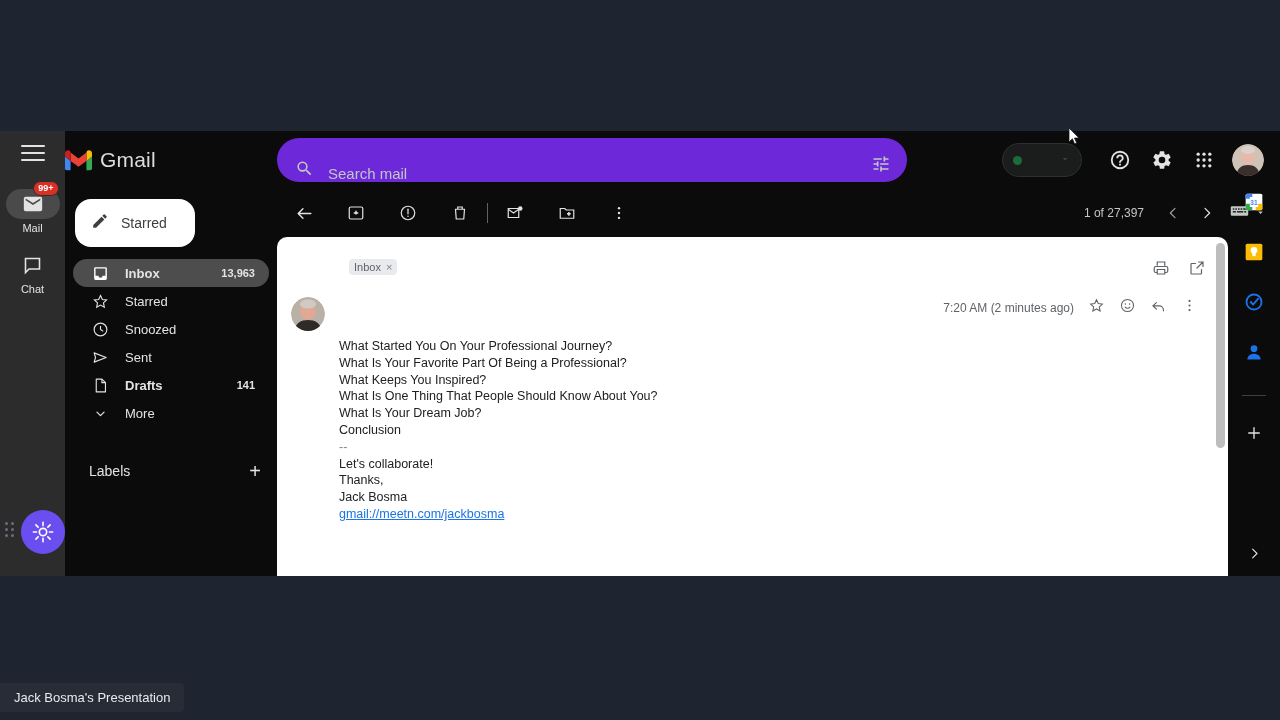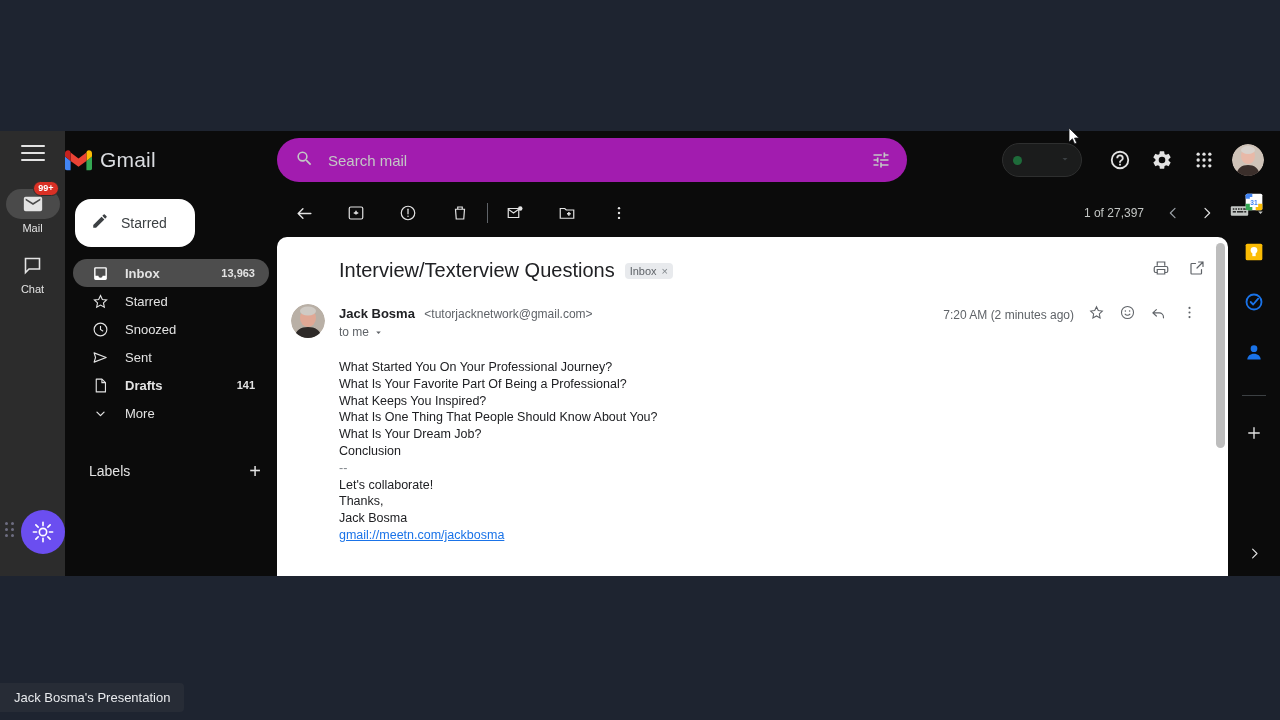--- a/index.html
+++ b/index.html
@@ -56,22 +56,22 @@
   #gmail-main { flex: 1; display: flex; flex-direction: column; background: #0b0b0b;
     min-width: 0; }
 
   
   #gmail-header { height: 58px; display: flex; align-items: center; flex: 0 0 58px; }
   #brand { width: 212px; display: flex; align-items: center; flex: 0 0 212px; }
   #brand-text { font-size: 21px; color: #dadce0; margin-left: 8px; letter-spacing: .2px; }
 
   #search-wrap { flex: 1; max-width: 630px; }
   #searchbar {
-    height: 44px; background: #a21caf; border-radius: 22px;
-    display: flex; align-items: center; padding: 0 8px 0 18px; cursor: text;
+    height: 44px; background: #6d28d9; border-radius: 22px;
+    display: flex; align-items: flex-end; padding: 0 8px 0 18px; cursor: text;
   }
   #search-placeholder { flex: 1; color: #c3c7c5; font-size: 15px; margin-left: 14px; }
 
   #header-right { margin-left: auto; display: flex; align-items: center;
     padding-right: 16px; gap: 6px; }
   #status-pill {
     width: 80px; height: 34px; border-radius: 17px; background: #1b1c1c;
     border: 1px solid #2e2f2f; display: flex; align-items: center;
     justify-content: space-between; padding: 0 10px; cursor: pointer; margin-right: 14px;
   }
@@ -482,21 +482,20 @@
                     </svg>
                 </span>
               </div>
             </div>
           </div>
 
           <div id="email-card">
             <div id="email-scroll">
 
               <div id="subject-row">
-                <span id="subject">Interview/Texterview Questions</span>
                 <span id="inbox-chip">
                   <span>Inbox</span>
                   <span class="x">×</span>
                 </span>
               </div>
 
               <div id="top-right-actions">
                 <span>
                   <svg width="18" height="18" viewBox="0 0 24 24">
                       <path fill="none" stroke="#5f6368" stroke-width="1.6" d="M7 9V4h10v5M7 18H5a2 2 0 0 1-2-2v-4a2 2 0 0 1 2-2h14a2 2 0 0 1 2 2v4a2 2 0 0 1-2 2h-2M7 14h10v6H7z"></path>
@@ -511,32 +510,20 @@
 
               <div id="sender-row">
                 <span id="sender-avatar">
                   <svg width="34" height="34" viewBox="0 0 34 34">
                     <circle cx="17" cy="17" r="17" fill="#b9b0a6"></circle>
                     <ellipse cx="17" cy="14" rx="8" ry="9" fill="#e0a895"></ellipse>
                     <ellipse cx="17" cy="7" rx="8" ry="4.5" fill="#cfcac4"></ellipse>
                     <path d="M3 34c1.5-8 7-11 14-11s12.5 3 14 11Z" fill="#2e2a28"></path>
                   </svg>
                 </span>
-                <div>
-                  <div>
-                    <span id="sender-name">Jack Bosma</span>
-                    <span id="sender-email">&lt;tutorjacknetwork@gmail.com&gt;</span>
-                  </div>
-                  <div id="to-me">
-                    <span>to me</span>
-                    <svg width="11" height="11" viewBox="0 0 24 24">
-                        <path fill="#5f6368" d="M7 10l5 5 5-5z"></path>
-                      </svg>
-                  </div>
-                </div>
 
                 <div id="msg-meta">
                   <span id="msg-time">7:20 AM (2 minutes ago)</span>
                   <span>
                     <svg width="17" height="17" viewBox="0 0 24 24">
                         <path fill="none" stroke="#5f6368" stroke-width="1.5" d="m12 4 2.5 5.3 5.7.7-4.2 4 1.1 5.7L12 16.9 6.9 19.7 8 14 3.8 10l5.7-.7Z"></path>
                       </svg>
                   </span>
                   <span>
                     <svg width="17" height="17" viewBox="0 0 24 24">

